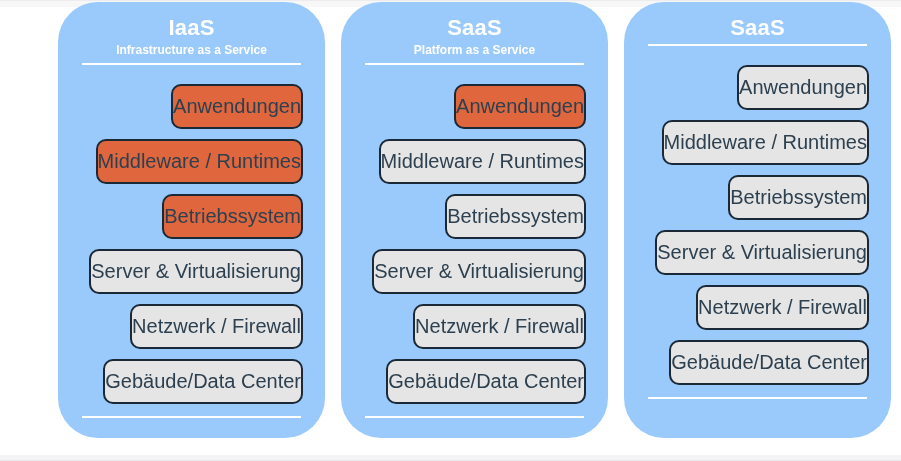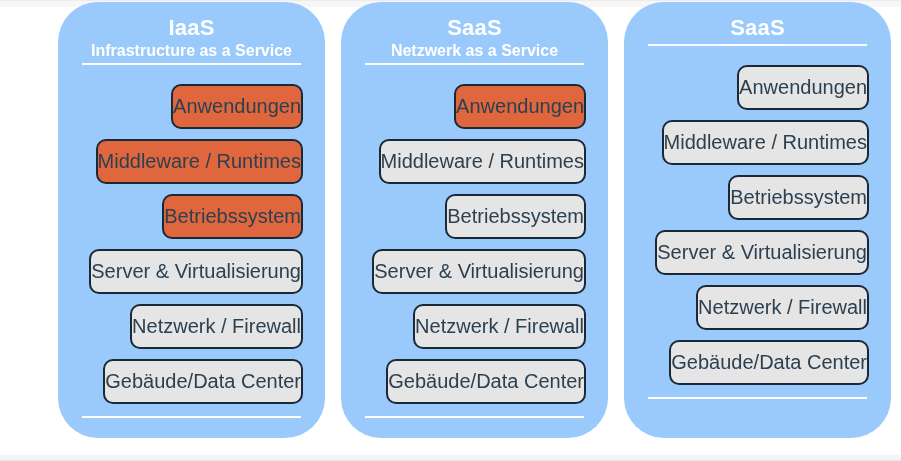--- a/index.html
+++ b/index.html
@@ -41,21 +41,21 @@
     flex-direction: column;
   }
   .col-header { text-align: center; color: var(--header-text, #fff); }
   .col-title {
     font-size: 22px;
     font-weight: bold;
     line-height: 24px;
     letter-spacing: 0.2px;
   }
   .col-subtitle {
-    font-size: 16px;
+    font-size: 12px;
     font-weight: bold;
     line-height: 17px;
     margin-top: 2px;
   }
   .rule {
     height: 2px;
     background: #ffffff;
     border: none;
     margin: 4px 2px 0 2px;
   }
@@ -107,21 +107,21 @@
         <div class="layer">Server &amp; Virtualisierung</div>
         <div class="layer">Netzwerk / Firewall</div>
         <div class="layer">Gebäude/Data Center</div>
       </div>
       <div class="rule-bottom"></div>
     </div>
 
     <div class="column">
       <div class="col-header">
         <div class="col-title">SaaS</div>
-        <div class="col-subtitle">Netzwerk as a Service</div>
+        <div class="col-subtitle">Platform as a Service</div>
       </div>
       <div class="rule"></div>
       <div class="layers">
         <div class="layer highlight">Anwendungen</div>
         <div class="layer">Middleware / Runtimes</div>
         <div class="layer">Betriebssystem</div>
         <div class="layer">Server &amp; Virtualisierung</div>
         <div class="layer">Netzwerk / Firewall</div>
         <div class="layer">Gebäude/Data Center</div>
       </div>

